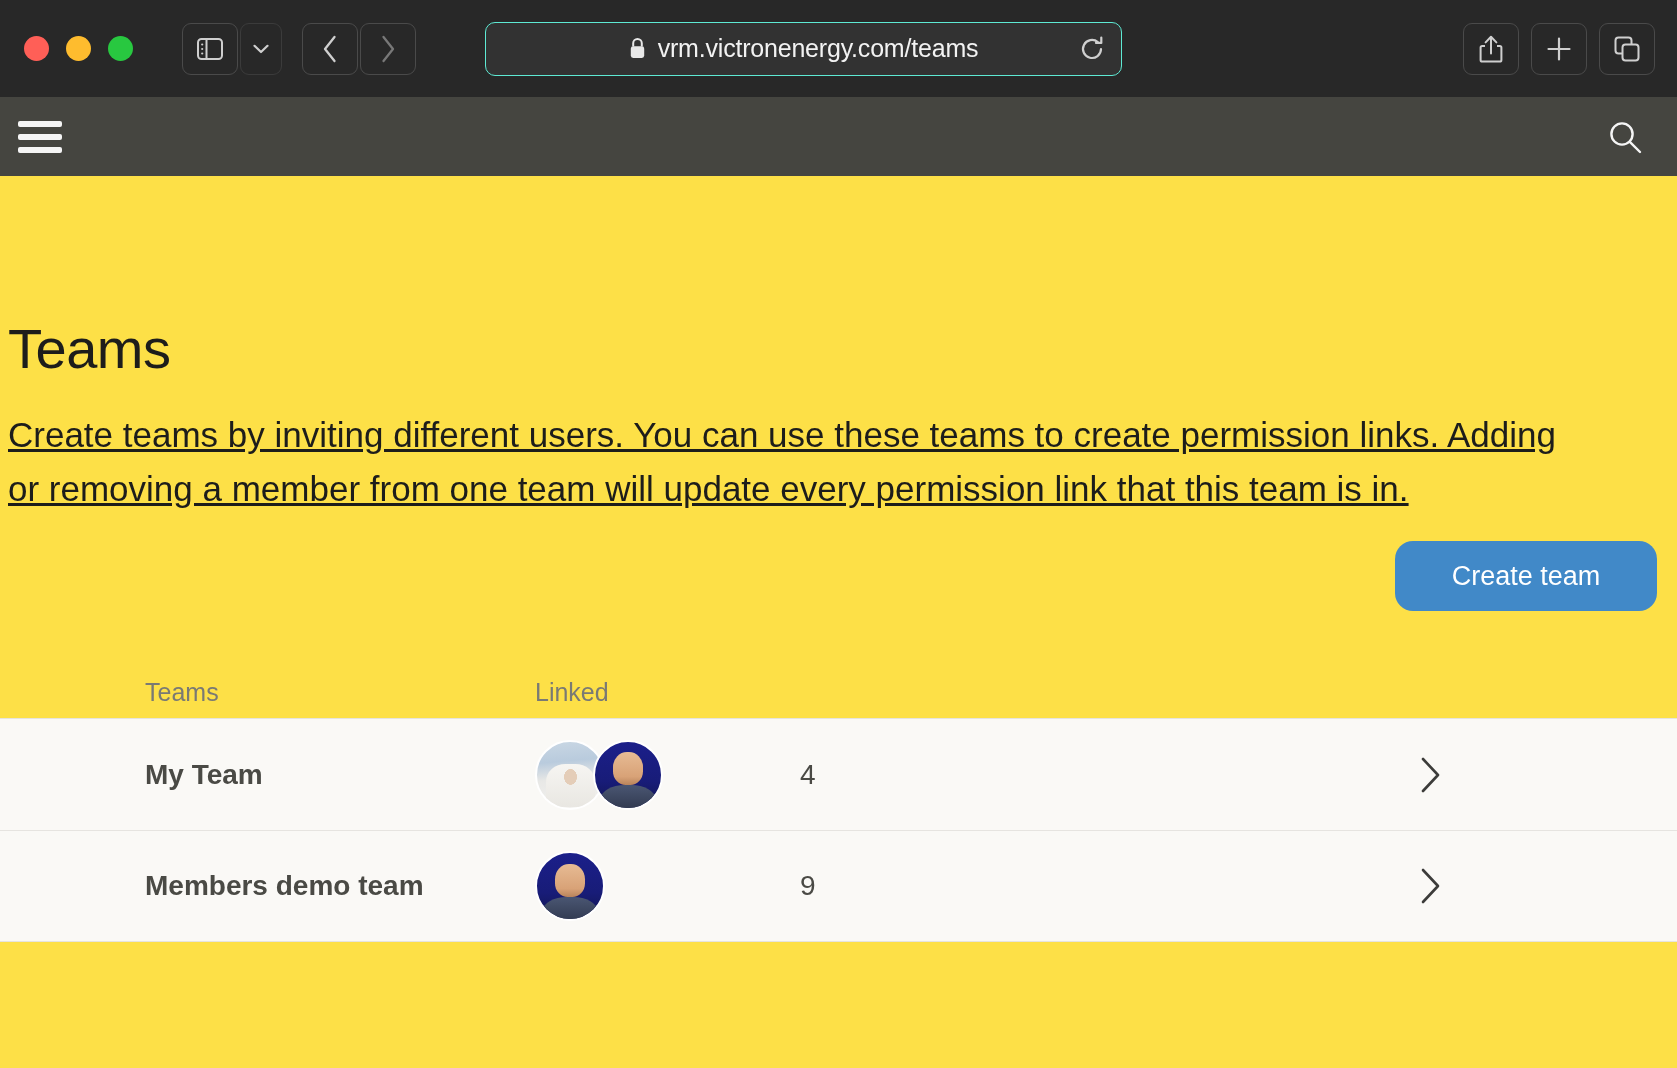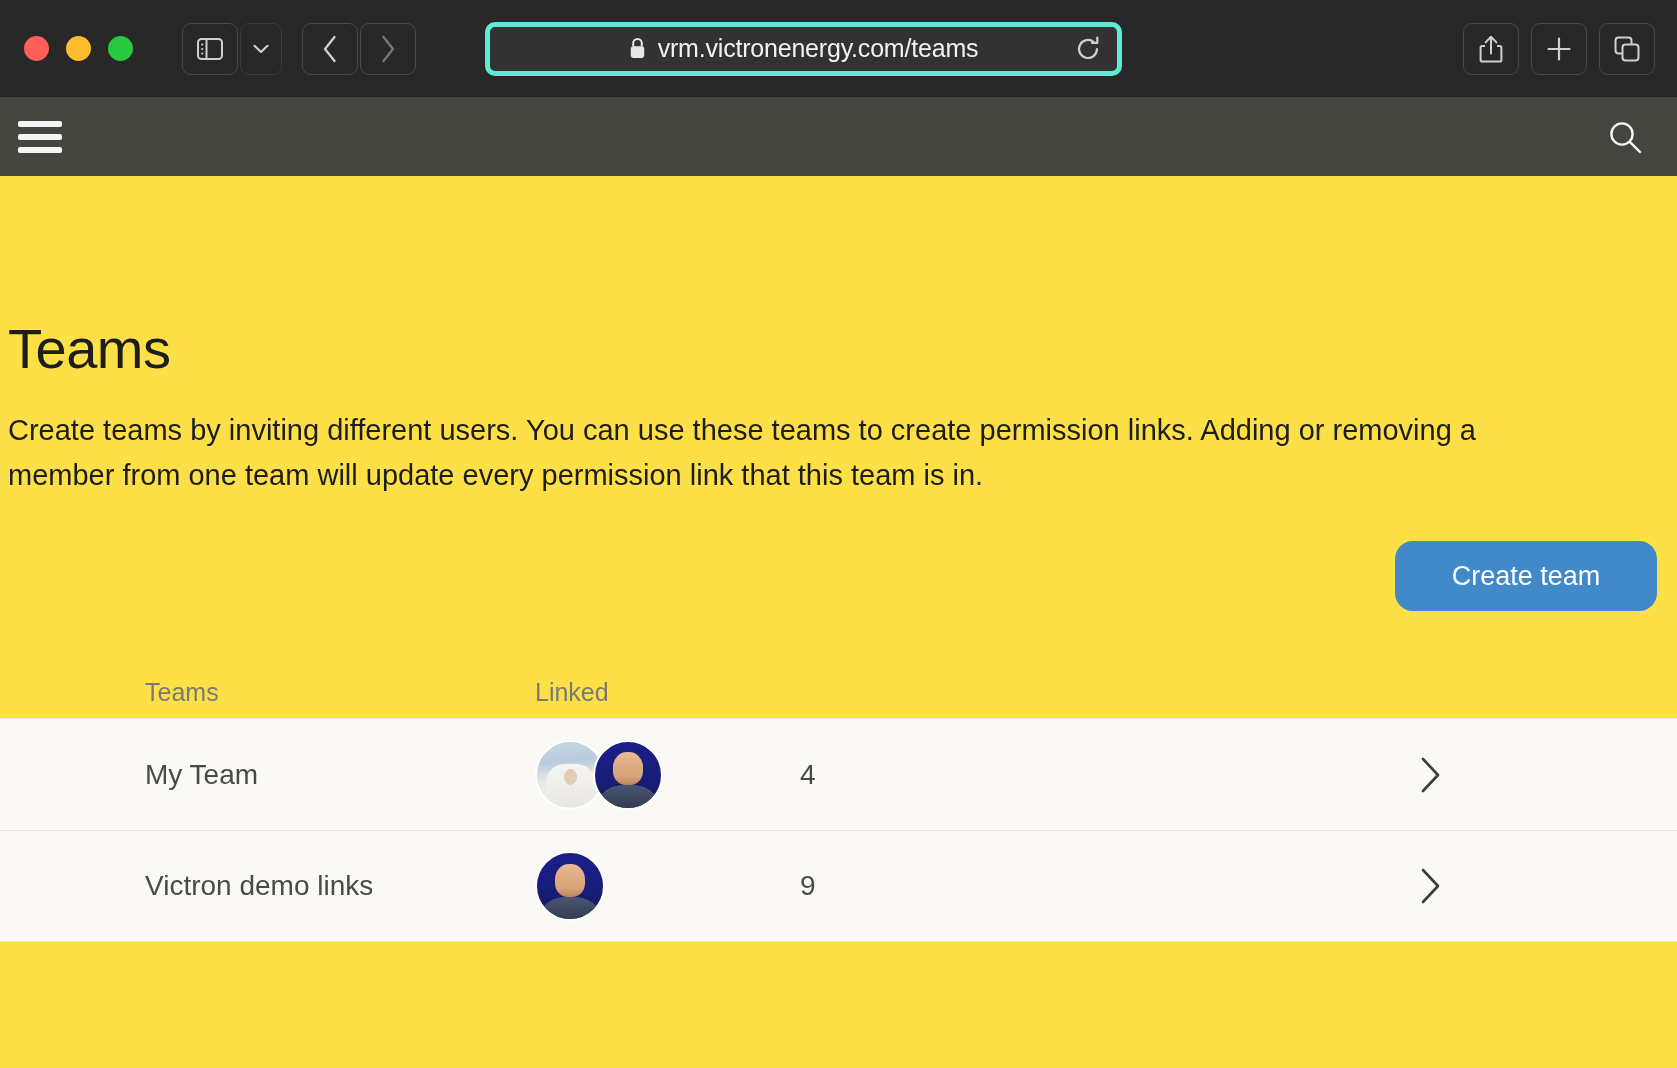--- a/index.html
+++ b/index.html
@@ -34,21 +34,21 @@
     color: #cfcfcf;
   }
   .btn-sidebar { width: 56px; height: 52px; margin-left: 49px; }
   .btn-chevdown{ width: 42px; height: 52px; margin-left: 2px; border-color:#3b3b3b;}
   .btn-back    { width: 56px; height: 52px; margin-left: 20px; }
   .btn-fwd     { width: 56px; height: 52px; margin-left: 2px; }
 
   .urlbar {
     width: 637px; height: 54px;
     margin-left: 69px;
-    border: 5px solid #5eead4;
+    border: 1px solid #5eead4;
     border-radius: 10px;
     background: #323232;
     display: flex; align-items: center; justify-content: center;
     position: relative;
   }
   .url-lock { margin-right: 12px; display:flex; align-items:center;}
   .url-text {
     color: #f2f2f2; font-size: 25px; letter-spacing: -0.2px;
     font-family: "Liberation Sans", sans-serif;
   }
@@ -85,22 +85,23 @@
     background: #fde047;
   }
   .page-title {
     position: absolute; left: 8px; top: 145px;
     font-size: 56px; font-weight: 400; color: #1d1d1b;
     letter-spacing: -0.5px; line-height: 1;
   }
   .page-desc {
     position: absolute; left: 8px; top: 232px;
     width: 1560px;
-    font-size: 29px; color: #1d1d1b; line-height: 1.54;
+    font-size: 35px; color: #1d1d1b; line-height: 1.54;
     font-weight: 300;
+    text-decoration: underline;
   }
 
   .create-btn {
     position: absolute; right: 20px; top: 365px;
     width: 262px; height: 70px;
     background: #4189c8; color: #ffffff;
     border: none; border-radius: 18px;
     font-size: 27px; font-family: "Liberation Sans", sans-serif;
     cursor: pointer;
   }
@@ -128,21 +129,21 @@
   .trow {
     display: flex; align-items: center;
     height: 112px;
     background: #faf9f6;
     border-top: 1px solid #e6e4e0;
     cursor: pointer;
   }
   .trow:last-child { border-bottom: 1px solid #e6e4e0; }
   .cell-team {
     width: 535px; padding-left: 145px;
-    font-size: 28px; color: #4a4a45; font-weight: 400;
+    font-size: 28px; color: #4a4a45; font-weight: 700;
   }
   .cell-mem { width: 265px; display: flex; align-items: center; }
   .cell-inst {
     width: 560px; font-size: 28px; color: #4a4a45; font-weight: 300;
   }
   .cell-arrow {
     width: 172px; display: flex; align-items: center; justify-content: flex-end;
     padding-right: 90px; color: #3c3c3a;
   }
 
@@ -298,21 +299,21 @@
       </div>
       <div class="cell-inst">4</div>
       <div class="cell-arrow">
         <svg width="22" height="38" viewBox="0 0 22 38" fill="none">
           <path d="M3 3 L18 19 L3 35" stroke="#3c3c3a" stroke-width="2.6" stroke-linecap="round" stroke-linejoin="round"></path>
         </svg>
       </div>
     </div>
 
     <div class="trow">
-      <div class="cell-team">Victron demo links</div>
+      <div class="cell-team">Members demo team</div>
       <div class="cell-mem">
         <div class="avatar av-man"></div>
       </div>
       <div class="cell-inst">9</div>
       <div class="cell-arrow">
         <svg width="22" height="38" viewBox="0 0 22 38" fill="none">
           <path d="M3 3 L18 19 L3 35" stroke="#3c3c3a" stroke-width="2.6" stroke-linecap="round" stroke-linejoin="round"></path>
         </svg>
       </div>
     </div>

